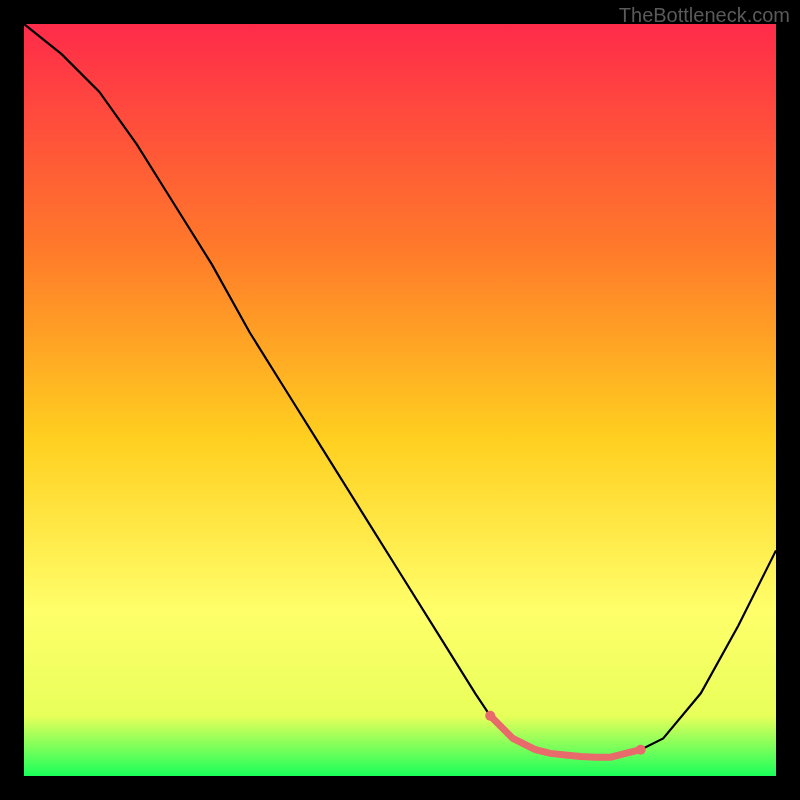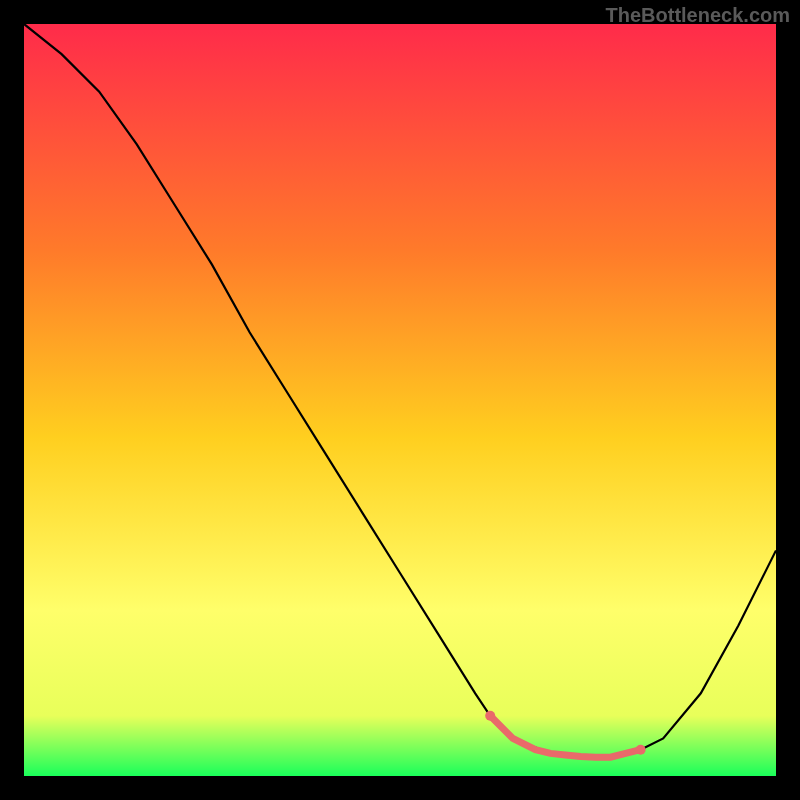--- a/index.html
+++ b/index.html
@@ -10,21 +10,21 @@
     background: #000;
     position: relative;
     font-family: Arial, sans-serif;
   }
   .watermark {
     position: absolute;
     top: 4px;
     right: 10px;
     color: #5a5a5a;
     font-size: 20px;
-    font-weight: bold;
+    font-weight: normal;
     z-index: 10;
   }
   .plot-area {
     position: absolute;
     left: 24px;
     top: 24px;
     width: 752px;
     height: 752px;
   }
   svg {

